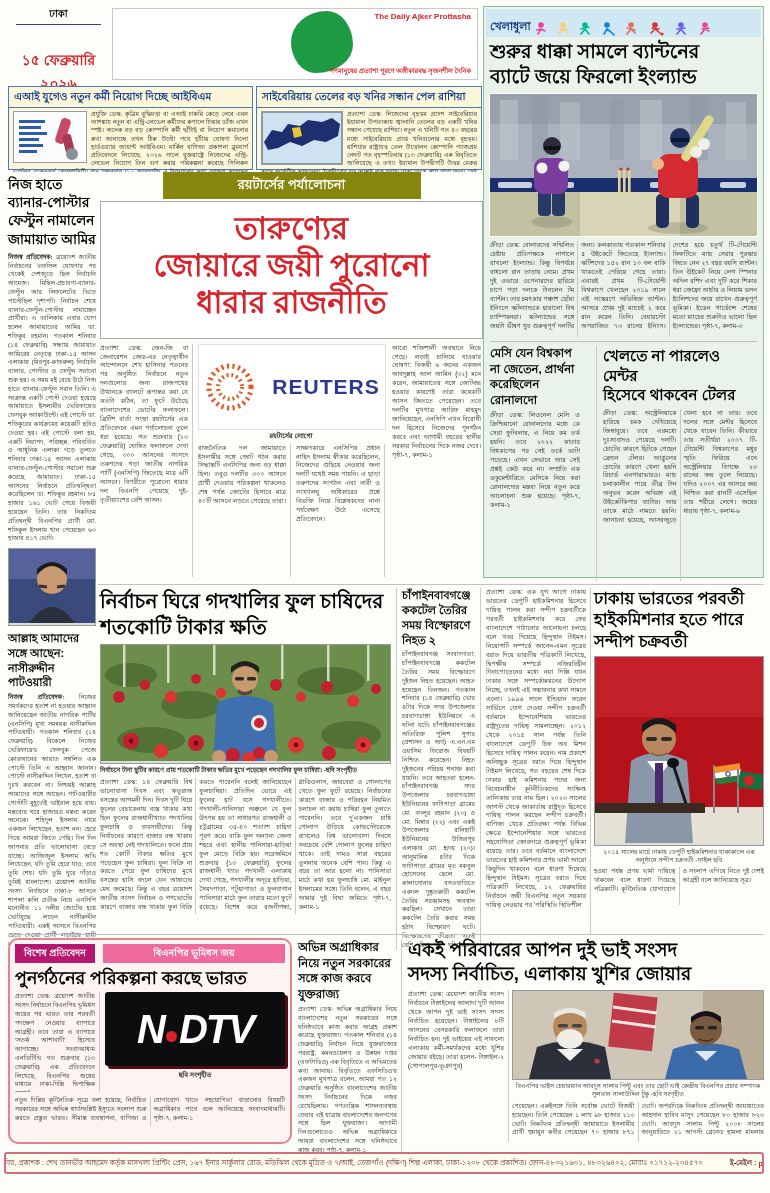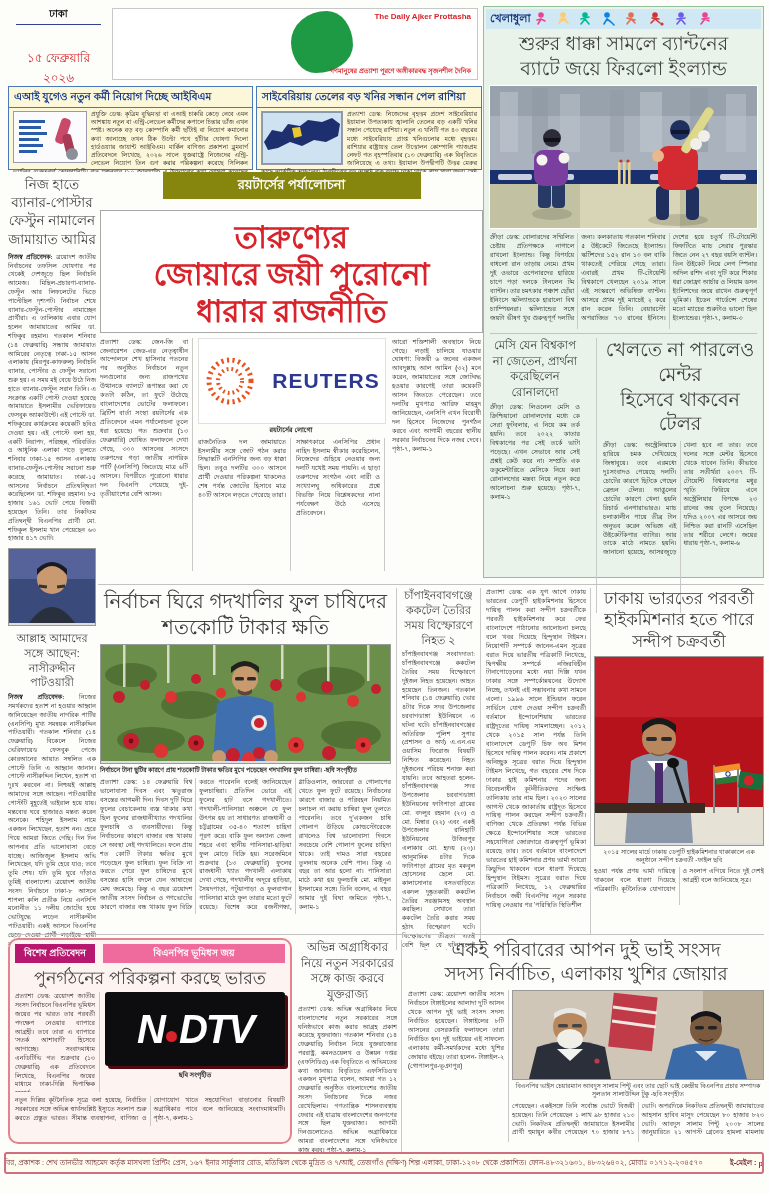--- a/index.html
+++ b/index.html
@@ -1,19 +1,19 @@
 <!DOCTYPE html>
 <html><head>
 <meta charset="utf-8">
 <style>
   html,body{margin:0;padding:0;background:#e8e8e4;}
   #page{position:relative;width:770px;height:1193px;background:#fdfdfa;margin:0 auto;
         font-family:"Liberation Sans","DejaVu Sans",sans-serif;color:#111;overflow:hidden;}
   .abs{position:absolute;}
-  .hl{font-weight:normal;color:#404040;text-align:center;}
+  .hl{font-weight:bold;color:#000000;text-align:left;}
   .bt{font-size:6.3px;line-height:1.42;text-align:justify;color:#161616;overflow:hidden;}
   .byline{font-weight:bold;}
   .cap{font-size:6.2px;line-height:1.3;color:#222;}
   .vr{border-right:1px solid #c9c9c9;}
   .cols3{column-count:3;column-gap:7px;column-rule:1px solid #c9c9c9;}
   .cols2{column-count:2;column-gap:7px;column-rule:1px solid #c9c9c9;}
   .rule-h{background:#c2c2c2;height:1px;}
   
   #date-box{left:10px;top:6px;width:97px;height:72px;text-align:center;}
   #date-box .ln{border-bottom:1px solid #32408e;margin:1px 6px;}
@@ -23,26 +23,26 @@
   .blob{position:absolute;left:178px;top:2px;width:62px;height:62px;background:#1f9a44;
     border-radius:58% 42% 60% 40%/50% 55% 45% 50%;}
   
   .teaser{top:86px;height:84px;border:1.5px solid #4a78b8;background:#fcf7d9;box-sizing:border-box;}
   .teaser .thead{font-weight:bold;color:#123a8c;font-size:10.5px;padding:2px 5px 1px;
     border-bottom:1px solid #4a78b8;white-space:nowrap;overflow:hidden;}
   .teaser .tbody{padding:2px 4px;font-size:6.1px;line-height:1.35;text-align:justify;height:60px;overflow:hidden;}
   .timg{float:left;margin:1px 4px 1px 0;border:1px solid #99a;}
   
   #sports{left:483px;top:6px;width:281px;height:572px;background:#e9f3ea;border:1px solid #90bf9e;box-sizing:border-box;}
-  #sports-bar{margin:2px;height:20px;background:#cfe8f4;display:flex;align-items:center;gap:4px;padding:0 4px;}
+  #sports-bar{margin:2px;height:28px;background:#cfe8f4;display:flex;align-items:flex-end;gap:4px;padding:0 4px;}
   #sports-bar .lbl{color:#15337a;font-weight:bold;font-size:11px;white-space:nowrap;}
   
   #kicker{display:block;width:258px;margin:0 auto;background:#86860e;color:#fff;font-weight:bold;
     font-size:13px;text-align:center;padding:3px 0;}
-  #main-hl{margin-top:11px;border:1px solid #a8a8a8;background:#fff;padding:8px 2px 1px;text-align:center;}
+  #main-hl{margin-top:2px;border:1px solid #a8a8a8;background:#fff;padding:8px 2px 16px;text-align:center;}
   #main-hl span{display:block;color:#d8232a;font-weight:bold;font-size:31px;line-height:1.2;
     font-family:"Liberation Serif","DejaVu Serif",serif;}
   
   #ndtv-box{left:8px;top:938px;width:284px;height:206px;border:2px solid #e4838f;border-radius:10px;
     background:#fdf3f1;box-sizing:border-box;padding:4px 5px;}
   .badge{color:#fff;font-weight:bold;font-size:9.5px;padding:2px 9px;display:inline-block;}
   
   #footer{left:4px;top:1152px;width:760px;height:22px;border:2px solid #cf6e7e;border-radius:3px;
     background:#fffdf0;box-sizing:border-box;display:flex;align-items:center;justify-content:center;
     font-size:7.2px;color:#6b2020;white-space:nowrap;overflow:hidden;}
@@ -50,21 +50,21 @@
   svg{display:block;}
 </style>
 </head>
 <body>
 
 <div id="page">
 
   <div class="abs" id="date-box">
     <div style="font-size:10px;font-weight:bold;">ঢাকা</div>
     <div class="ln"></div>
-    <div style="font-size:12px;font-weight:normal;color:#d8232a;margin-top:24px;">১৫ ফেব্রুয়ারি ২০২৬</div>
+    <div style="font-size:14px;font-weight:bold;color:#d8232a;margin-top:24px;">১৫ ফেব্রুয়ারি ২০২৬</div>
     <div class="ln"></div>
     <div style="font-size:10px;font-weight:bold;color:#d8232a;">রোববার</div>
     <div class="ln"></div>
     <div style="font-size:8.5px;font-weight:bold;">২ ফাল্গুন ১৪৩২ বঙ্গাব্দ</div>
   </div>
 
   <div class="abs" id="brand">
     <div class="blob"></div>
     <div class="abs" style="top:3px;right:6px;font-size:8px;font-weight:bold;color:#d8232a;">The Daily Ajker Prottasha</div>
     <div class="abs" style="bottom:2px;right:6px;font-size:6.5px;color:#d8232a;font-weight:bold;">গণমানুষের প্রত্যাশা পূরণে অঙ্গীকারবদ্ধ সৃজনশীল দৈনিক</div>
@@ -176,21 +176,21 @@
 
     <div class="bt cols3" style="margin:4px 6px;height:96px;">ক্রীড়া ডেস্ক: বোলারদের সম্মিলিত চেষ্টায় প্রতিপক্ষকে নাগালে রাখলো ইংল্যান্ড। কিন্তু বিপর্যয়ে বাধলো রান তাড়ায় নেমে। প্রথম দুই ওভারে ওপেনারদের হারিয়ে চাপে পড়া দলকে টানলেন টম ব্যান্টন। তার চমৎকার পঞ্চাশ ছোঁয়া ইনিংসে স্কটল্যান্ডকে হারালো বিশ্ব চ্যাম্পিয়নরা। স্কটল্যান্ডের সঙ্গে জয়টা ভীষণ খুব গুরুত্বপূর্ণ দলটির জন্য। কলকাতায় গতকাল শনিবার ৫ উইকেটে জিতেছে ইংল্যান্ড। স্কটিশদের ১৫২ রান ১০ বল বাকি থাকতেই পেরিয়ে গেছে তারা। এবারই প্রথম টি-টোয়েন্টি বিশ্বকাপে খেলছেন ২০১৯ সালে এই সংস্করণে অভিষিক্ত ব্যান্টন। আসরে প্রথম দুই ম্যাচেই ২ করে রান করেন তিনি। বেয়ারস্টো অপরাজিত ৭৩ রানের ইনিংস। দেশের হয়ে চতুর্থ টি-টোয়েন্টি ফিফটিতে ম্যাচ সেরার পুরস্কার জিতে নেন ২৭ বছর বয়সি ব্যান্টন। তিন উইকেট নিয়ে লেগ স্পিনার অদিল রশিদ এবং দুটি করে শিকার ধরা জোফ্রা আর্চার ও লিয়াম ডসন ইংলিশদের জয়ে রাখেন গুরুত্বপূর্ণ ভূমিকা। ইডেন গার্ডেন্সে শেষের মতো ম্যাচের শুরুটাও ভালো ছিল ইংল্যান্ডের। পৃষ্ঠা-৭, কলাম-৩</div>
     <div class="rule-h" style="margin:2px 6px;"></div>
 
     <div style="display:flex;margin:4px 6px 0;gap:16px;">
       <div style="width:90px;">
         <div class="hl" style="font-size:11.5px;line-height:1.35;">মেসি যেন বিশ্বকাপ না জেতেন, প্রার্থনা করেছিলেন রোনালদো</div>
         <div class="bt" style="margin-top:3px;height:160px;">ক্রীড়া ডেস্ক: লিওনেল মেসি ও ক্রিশ্চিয়ানো রোনালদোর মধ্যে কে সেরা ফুটবলার, এ নিয়ে কম তর্ক হয়নি। তবে ২০২২ কাতার বিশ্বকাপের পর সেই তর্কে ভাটা পড়েছে। এখন সেভাবে আর সেই প্রশ্নই কেউ করে না। সম্প্রতি এক ডকুমেন্টারিতে মেসিকে নিয়ে করা রোনালদোর মন্তব্য নিয়ে নতুন করে আলোচনা শুরু হয়েছে। পৃষ্ঠা-৭, কলাম-১</div>
       </div>
       <div style="flex:1;border-left:1px solid #c9c9c9;padding-left:6px;">
-        <div class="hl" style="font-size:19px;line-height:1.3;">
+        <div class="hl" style="font-size:15px;line-height:1.3;">
           <span style="display:block;">খেলতে না পারলেও মেন্টর</span>
           <span style="display:block;">হিসেবে থাকবেন টেলর</span>
         </div>
         <div class="bt cols2" style="margin-top:4px;height:172px;">ক্রীড়া ডেস্ক: অস্ট্রেলিয়াকে হারিয়ে চমক দেখিয়েছে জিম্বাবুয়ে। তবে এরমধ্যে দুঃসংবাদও পেয়েছে দলটি। চোটের কারণে ছিটকে গেছেন ব্রেন্ডন টেলর। আঙুলের চোটের কারণে খেলা হয়নি রিচার্ড এনগারাভারও। ম্যাচ চলাকালীন পায়ে তীব্র টান অনুভব করেন অভিজ্ঞ এই উইকেটকিপার ব্যাটার। আর তাকে মাঠে নামতে হয়নি। জানানো হয়েছে, আসরজুড়ে খেলা হবে না তার। তবে দলের সঙ্গে মেন্টর হিসেবে থেকে যাবেন তিনি। কীভাবে তার সতীর্থরা ২০০৭ টি-টোয়েন্টি বিশ্বকাপের মধুর স্মৃতি ফিরিয়ে এনে অস্ট্রেলিয়ার বিপক্ষে ২৩ রানের জয় তুলে নিয়েছে। যদিও ২০০৭ এর আসরে জয় নিশ্চিত করা রানটি এসেছিল তার শরীরে লেগে। জয়ের ধারায় পৃষ্ঠা-৭, কলাম-৬</div>
       </div>
     </div>
   </div>
 
   <div class="abs teaser" style="left:8px;width:245px;">
     <div class="thead">এআই যুগেও নতুন কর্মী নিয়োগ দিচ্ছে আইবিএম</div>

